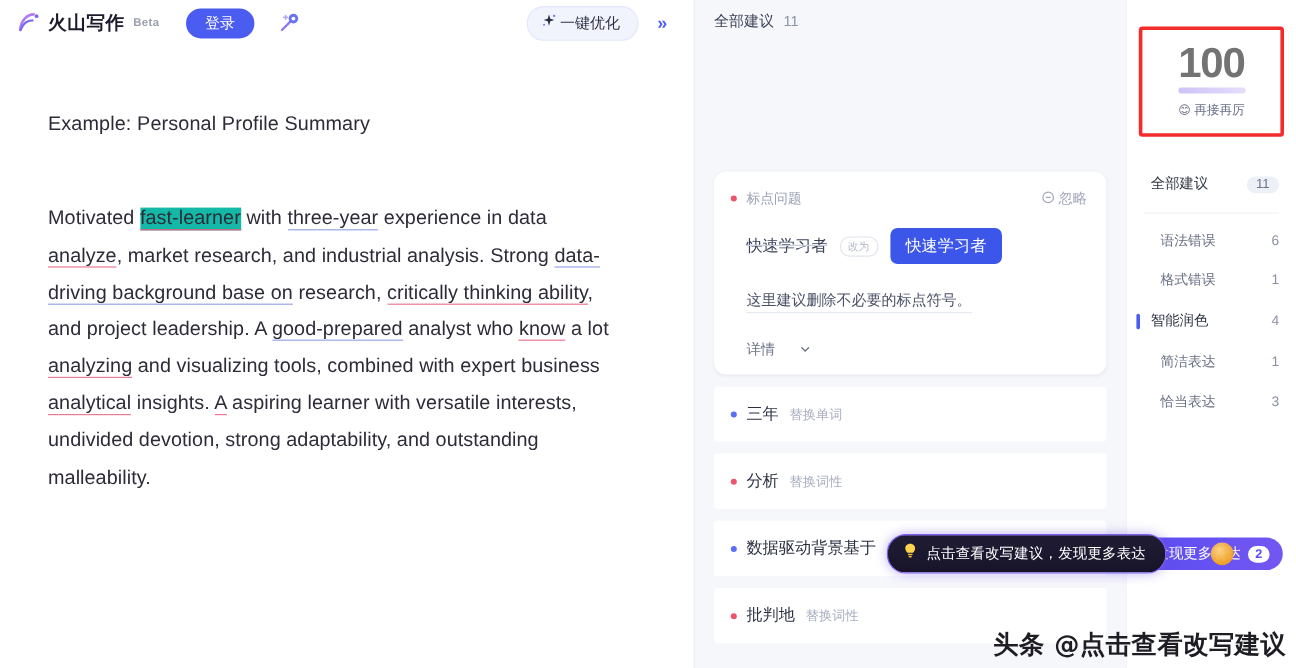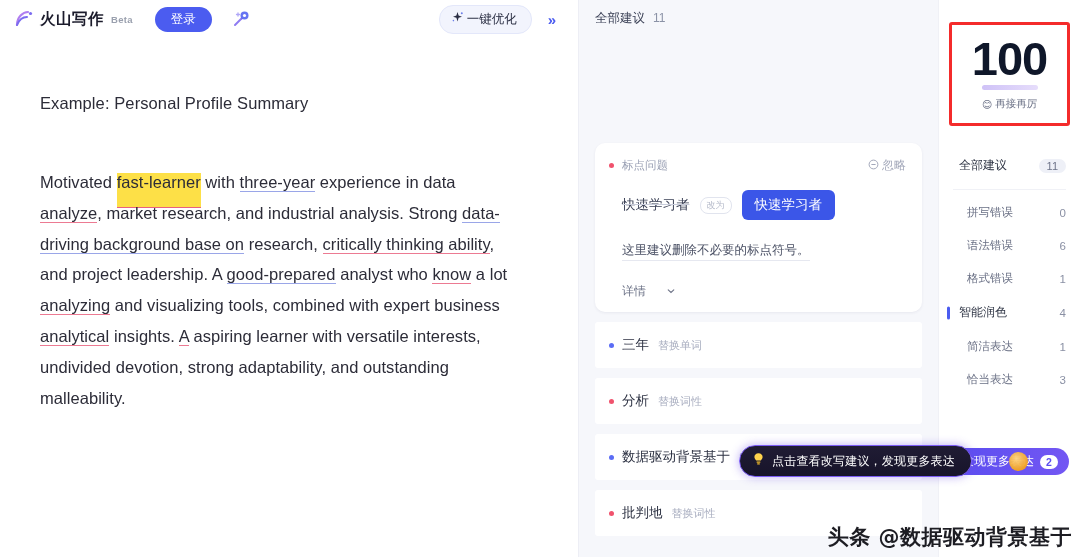--- a/index.html
+++ b/index.html
@@ -62,22 +62,22 @@
   }
   .doc-title {
     font-size: 16.5px; color: #2c2c38; letter-spacing: .1px;
     margin-bottom: 54px;
   }
   .doc-para {
     font-size: 16.5px; line-height: 30.8px; color: #2c2c38;
     letter-spacing: .05px; max-width: 470px;
   }
   .hl-pink {
-    background: #fde047; border-bottom: 1.6px solid #e8617f;
-    padding-bottom: 16px;
+    background: #14b8a6; border-bottom: 1.6px solid #e8617f;
+    padding-bottom: 0px;
   }
   .u-red { border-bottom: 1.4px solid #ec7a92; }
   .u-blue { border-bottom: 1.4px solid #9aa6e8; }
 
   
   .sugg-pane {
     width: 360px; flex: 0 0 360px; height: 557px;
     background: #f6f7fb; position: relative;
     border-left: 1px solid #edeef5;
   }
@@ -164,21 +164,21 @@
     border-left: 1px solid #f0f1f6;
   }
   .score-box {
     margin: 22px 10px 0 10px;
     border: 3px solid #f42b2b;
     border-radius: 3px;
     padding: 10px 0 12px 0;
     text-align: center; background: #fff;
   }
   .score-num {
-    font-size: 47px; font-weight: 700; color: #0f172a;
+    font-size: 35px; font-weight: 700; color: #737373;
     letter-spacing: -1px; line-height: 1; position: relative;
     display: inline-block;
   }
   .score-underline {
     display: block; width: 56px; height: 5px; margin: 3px auto 0 auto;
     background: linear-gradient(90deg,#cfc2f7,#e6ddfb);
     border-radius: 3px;
   }
   .score-label {
     margin-top: 7px; font-size: 10.5px; color: #6b7186;
@@ -366,24 +366,20 @@
       </div>
     </div>
 
     <div class="cat-list">
       <div class="cat-row all">
         <span>全部建议</span>
         <span class="cat-count pill">11</span>
       </div>
       <div class="cat-sep"></div>
       <div id="cat-groups">
-          <div class="cat-row child">
-            <span>拼写错误</span>
-            <span class="cat-count">0</span>
-          </div>
           <div class="cat-row child">
             <span>语法错误</span>
             <span class="cat-count">6</span>
           </div>
           <div class="cat-row child">
             <span>格式错误</span>
             <span class="cat-count">1</span>
           </div>
           <div class="cat-row group">
             <span class="cat-bar" style="background: rgb(75, 92, 240);"></span>
@@ -401,14 +397,14 @@
         </div>
     </div>
 
     <button class="discover-btn">
       <span>发现更多表达</span>
       <span class="discover-count">2</span>
     </button>
     <span class="cursor-dot"></span>
   </div>
 
-  <div class="watermark">头条 @数据驱动背景基于</div>
+  <div class="watermark">头条 @点击查看改写建议</div>
 </div>
 
 </body></html>

